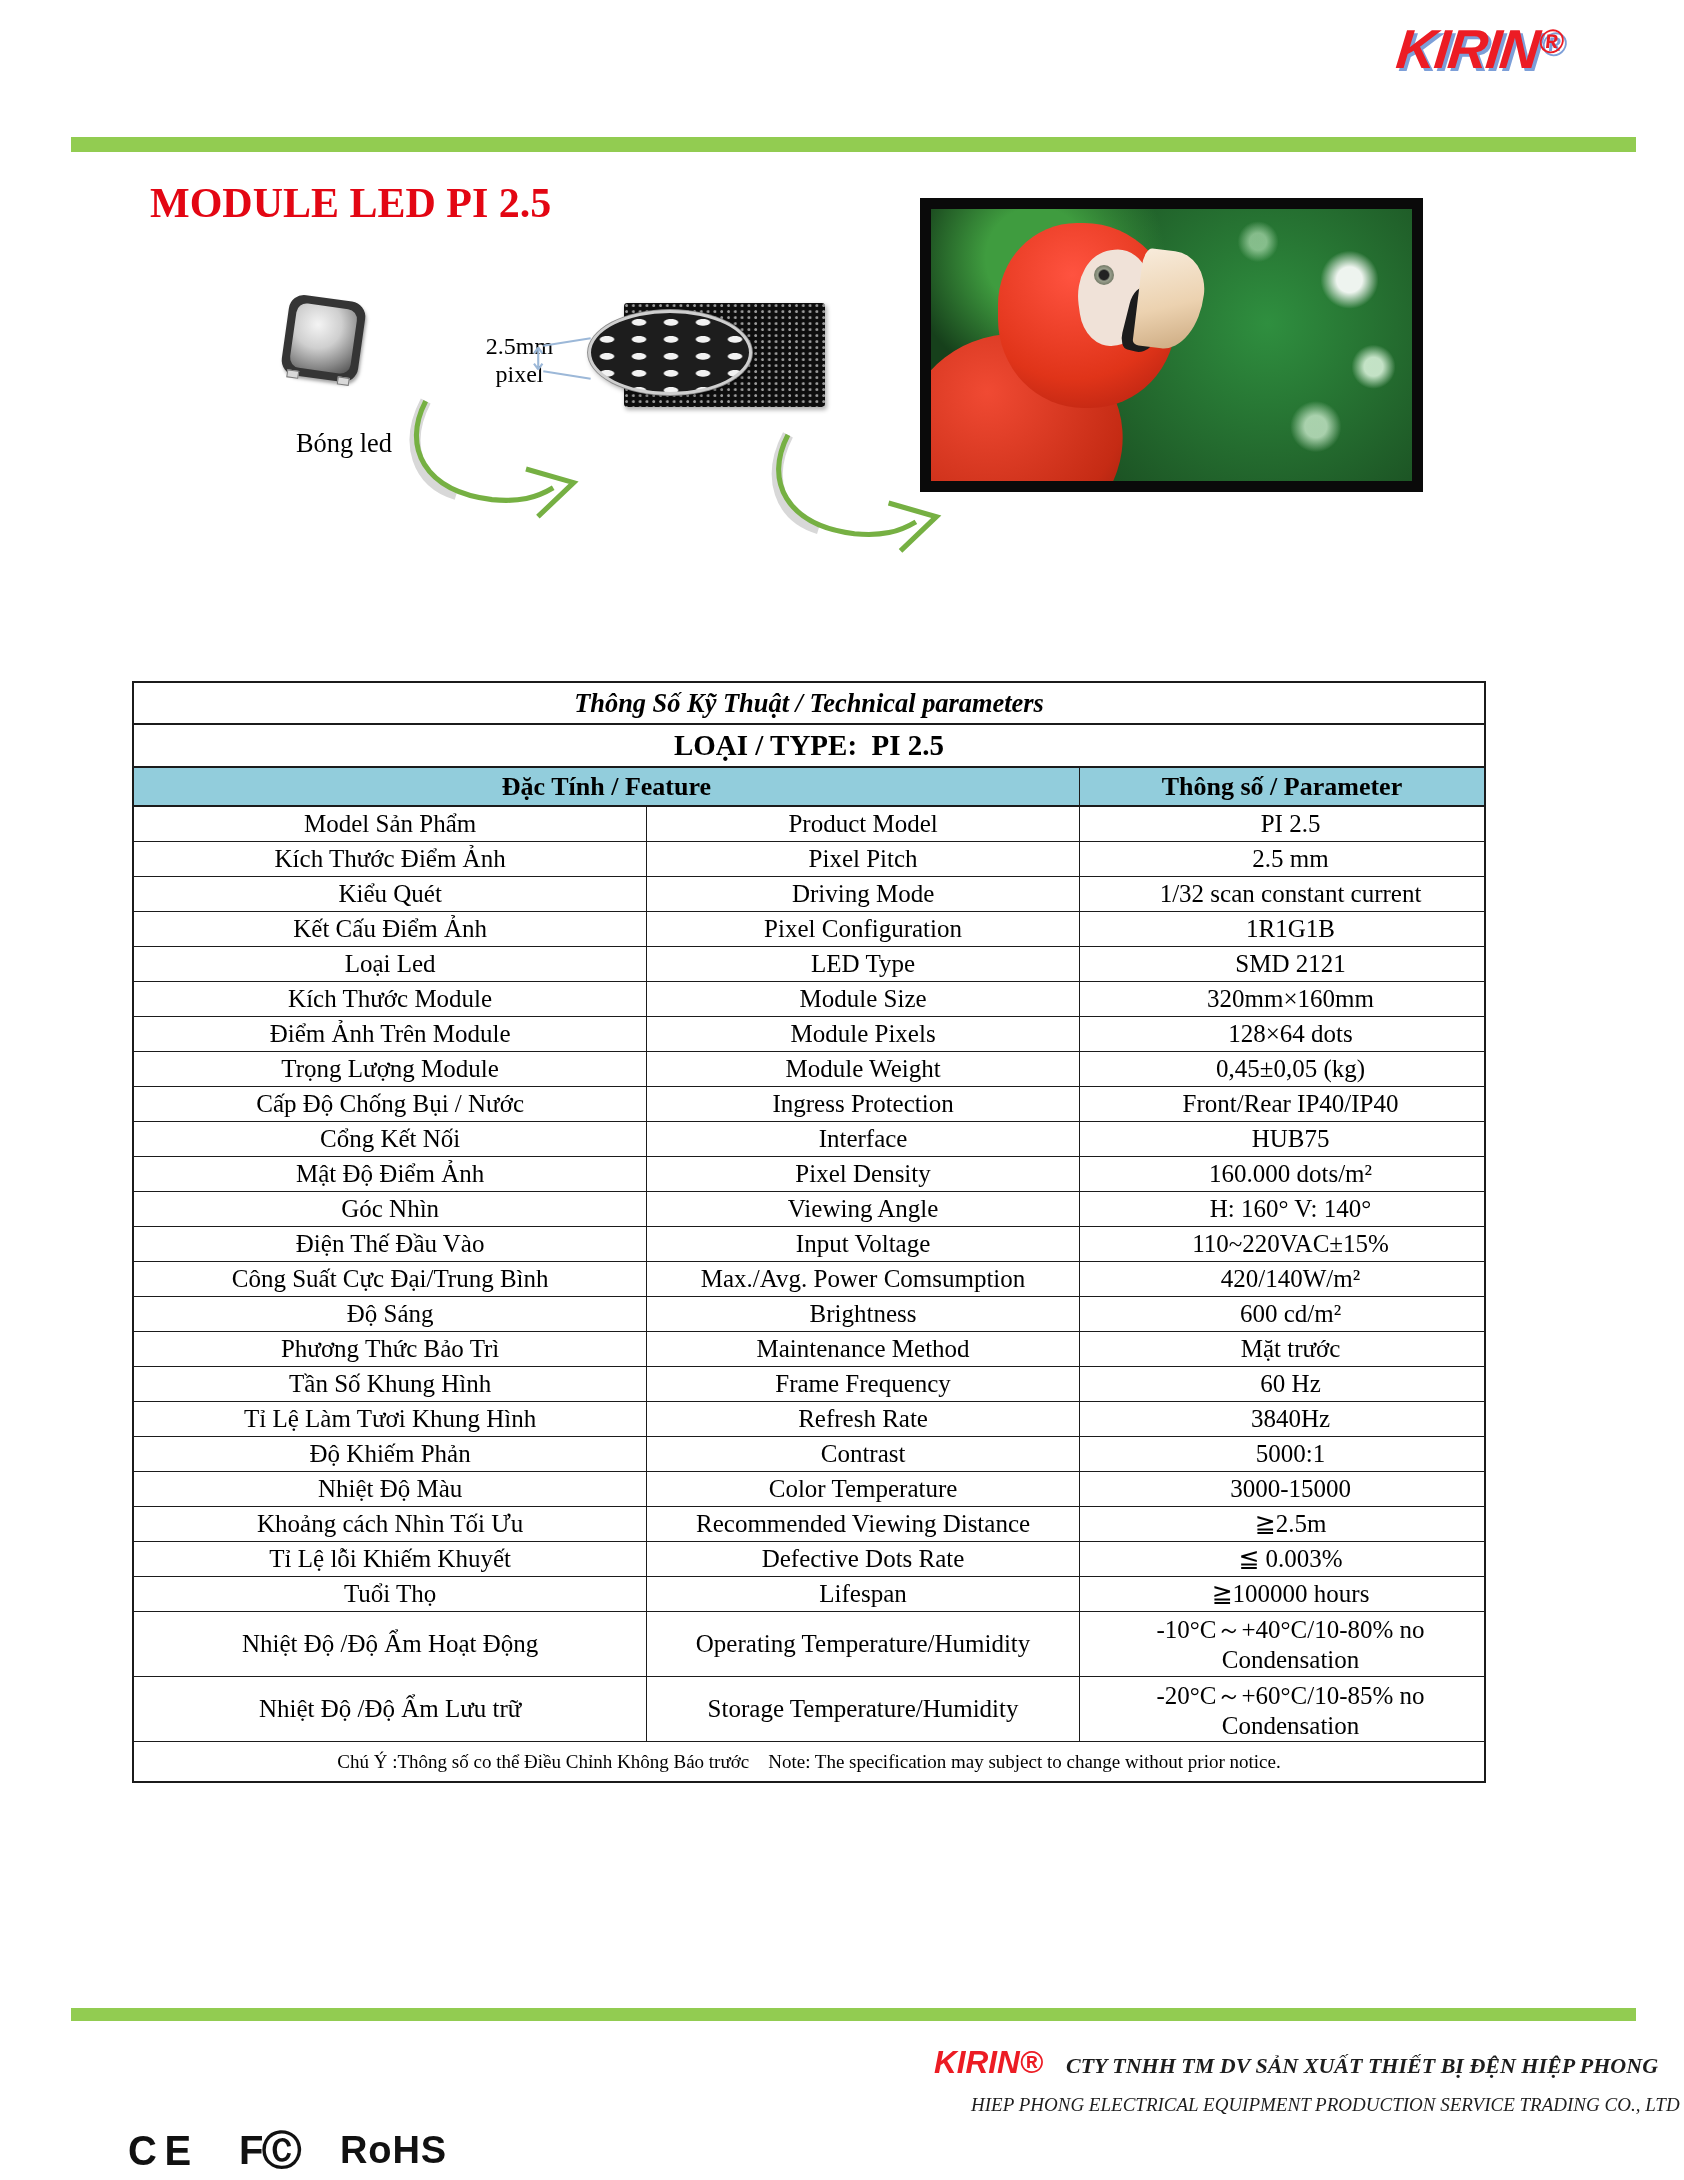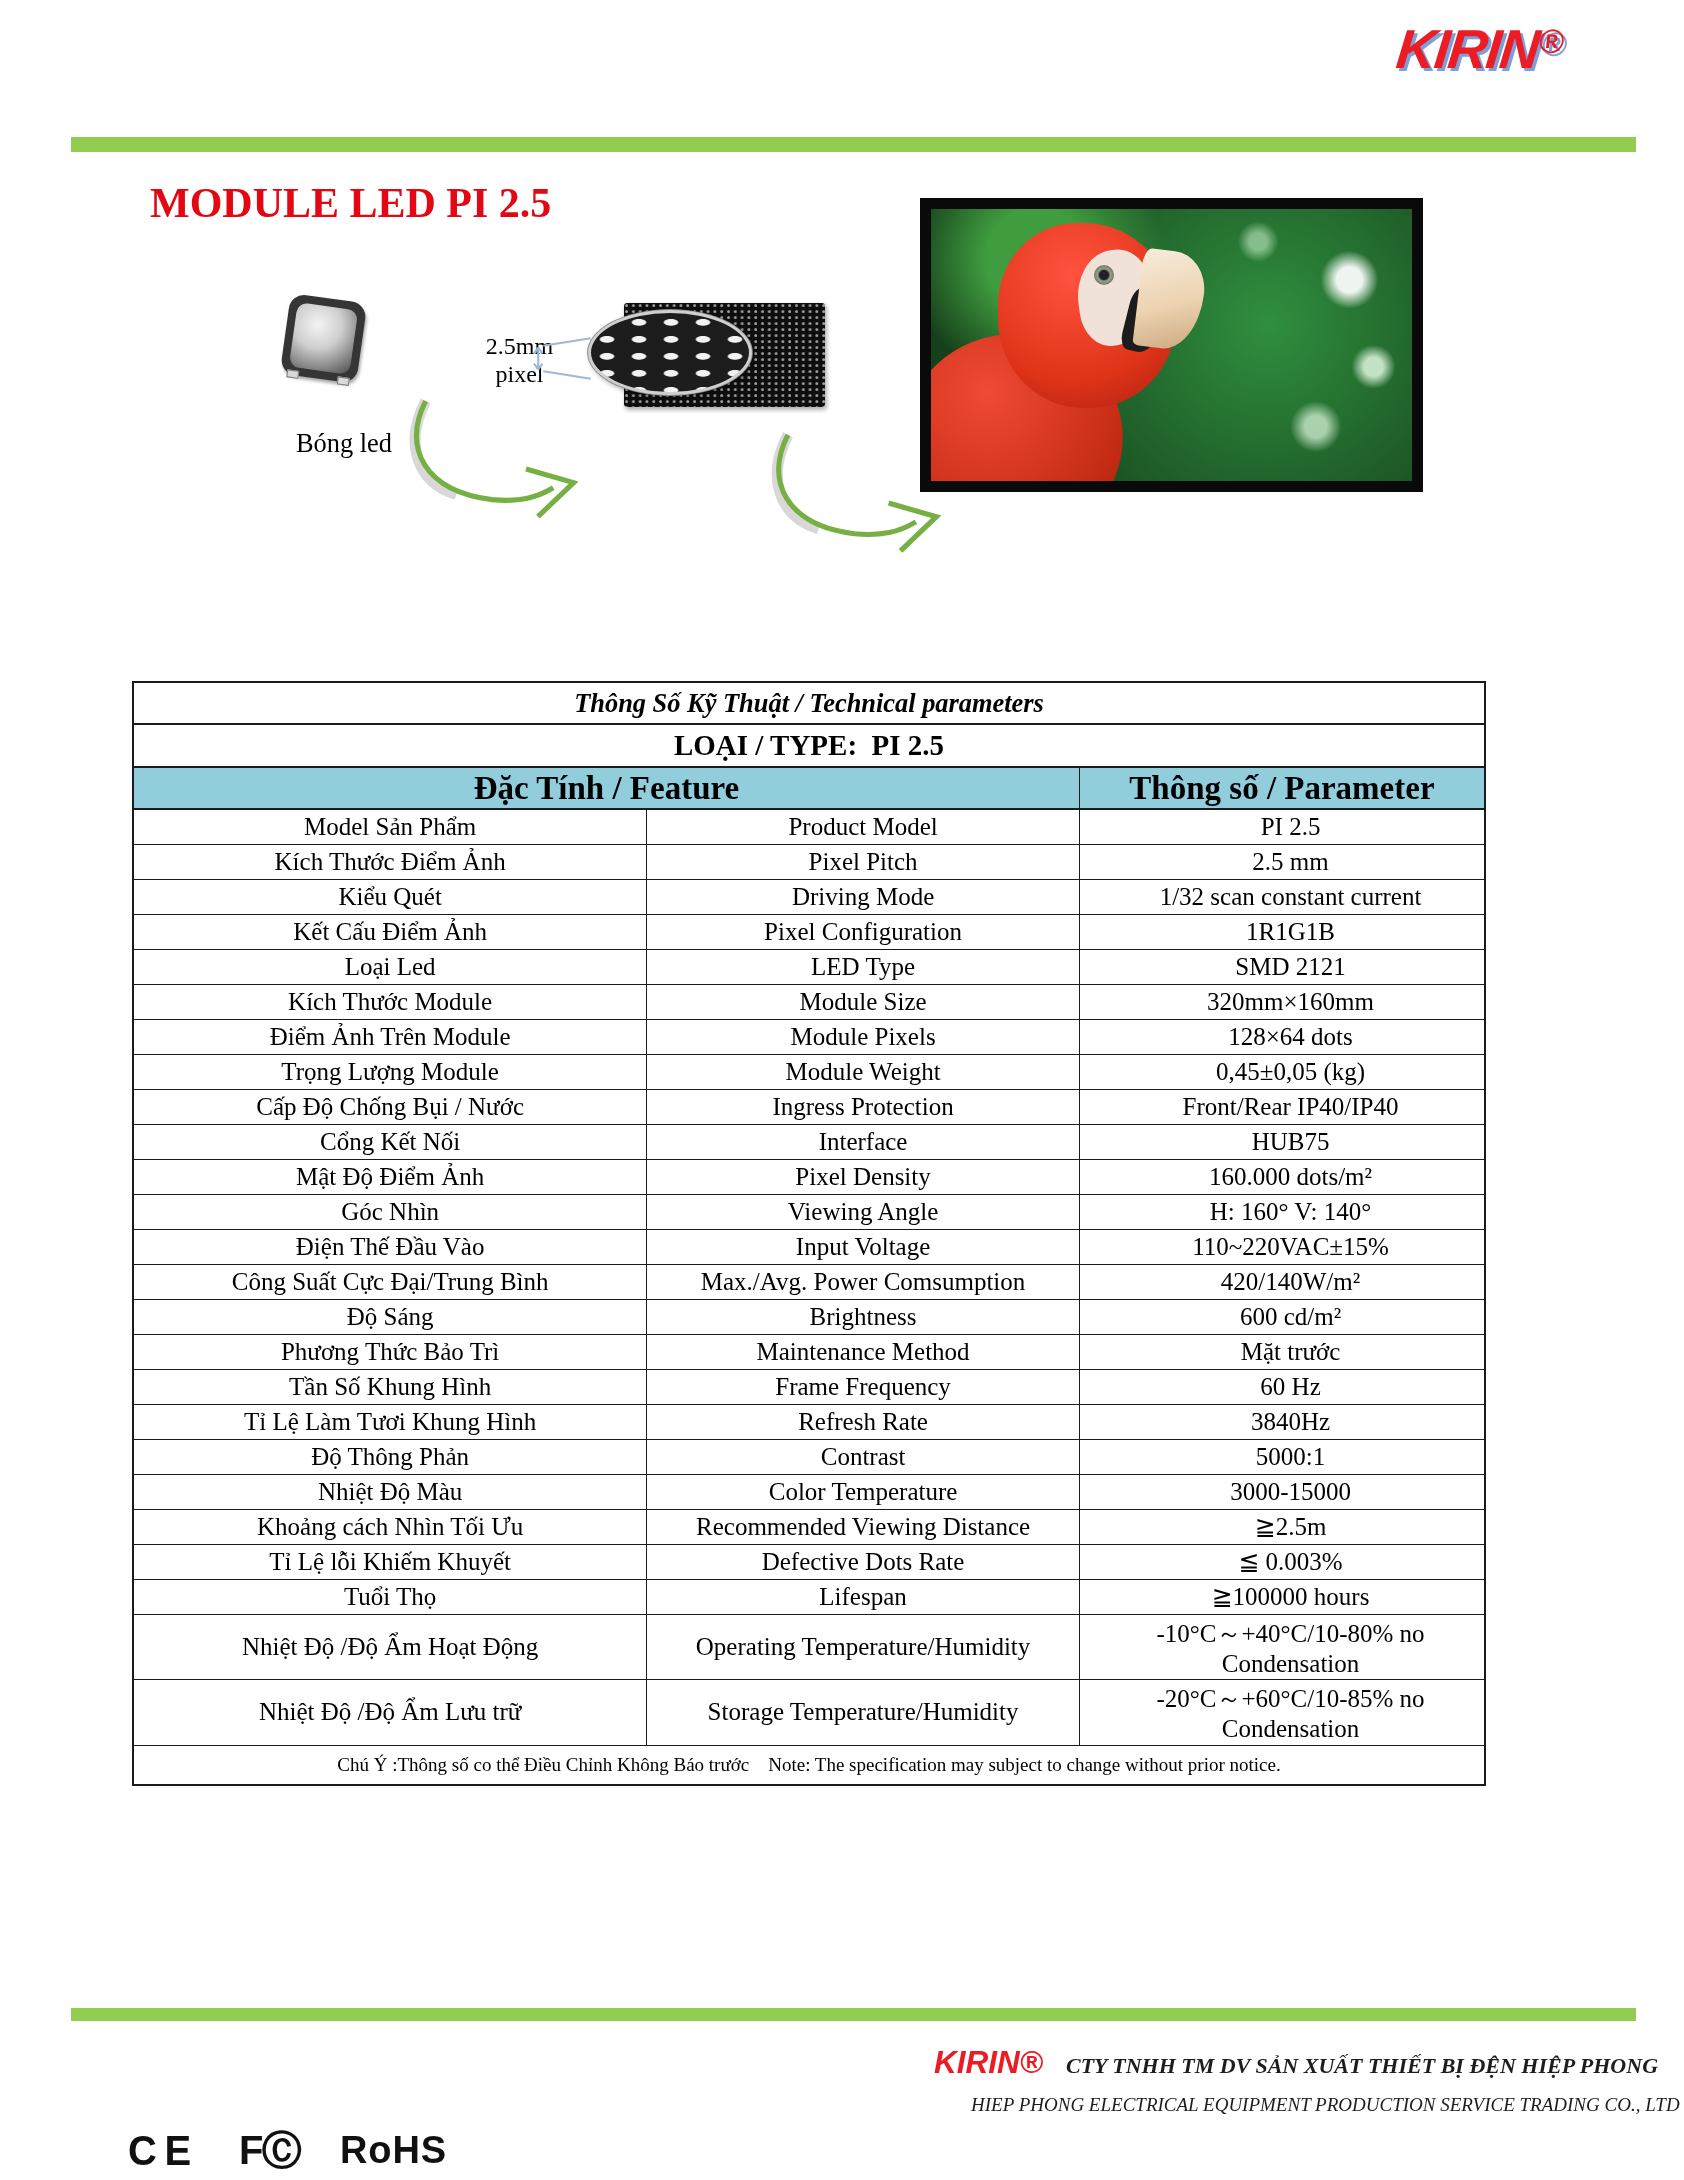--- a/index.html
+++ b/index.html
@@ -69,21 +69,21 @@
         background:linear-gradient(160deg,#f8ecdc,#ecd2b0 55%,#c9a67c);}
   .arrow1{position:absolute;left:407px;top:394px;}
   .arrow2{position:absolute;left:765px;top:428px;}
 
   
   .spec{position:absolute;left:132px;top:681px;width:1354px;border-collapse:collapse;
         font-size:25px;text-align:center;color:#000;border:2.6px solid var(--ink);}
   .spec td{border:1.7px solid var(--ink);padding:1.7px 6.8px;height:35px;}
   .t-title td{font-weight:bold;font-size:26.4px;height:42px;border-bottom-width:2.6px;font-style:italic;}
   .t-type td{font-weight:bold;font-size:29px;height:43px;white-space:pre-wrap;border-bottom-width:2.6px;}
-  .t-head td{font-weight:bold;font-size:33px;height:39px;background:var(--header-blue);border-bottom-width:2.6px;}
+  .t-head td{font-weight:bold;font-size:26px;height:39px;background:var(--header-blue);border-bottom-width:2.6px;}
   .t-note td{font-size:19px;height:40px;white-space:pre-wrap;}
   .spec td.val{white-space:pre-line;padding-left:24px;}
 
   
   .marks{position:absolute;left:128px;top:2123px;display:flex;gap:40px;align-items:center;
         font-family:"Liberation Sans","DejaVu Sans",sans-serif;color:#111;}
   .mark-ce{font-size:40px;font-weight:bold;letter-spacing:7.7px;transform:scaleY(1.05);}
   .mark-fcc{font-size:40px;font-weight:bold;letter-spacing:-1.7px;}
   .mark-rohs{font-size:38px;font-weight:bold;letter-spacing:0.9px;}
   .f-brand{position:absolute;left:934px;top:2044px;font-family:"Liberation Sans","DejaVu Sans",sans-serif;
@@ -247,21 +247,21 @@
           <td class="vn">Tần Số Khung Hình</td>
           <td class="en">Frame Frequency</td>
           <td class="val">60 Hz</td>
         </tr>
         <tr>
           <td class="vn">Tỉ Lệ Làm Tươi Khung Hình</td>
           <td class="en">Refresh Rate</td>
           <td class="val">3840Hz</td>
         </tr>
         <tr>
-          <td class="vn">Độ Thông Phản</td>
+          <td class="vn">Độ Khiếm Phản</td>
           <td class="en">Contrast</td>
           <td class="val">5000:1</td>
         </tr>
         <tr>
           <td class="vn">Nhiệt Độ Màu</td>
           <td class="en">Color Temperature</td>
           <td class="val">3000-15000</td>
         </tr>
         <tr>
           <td class="vn">Khoảng cách Nhìn Tối Ưu</td>

